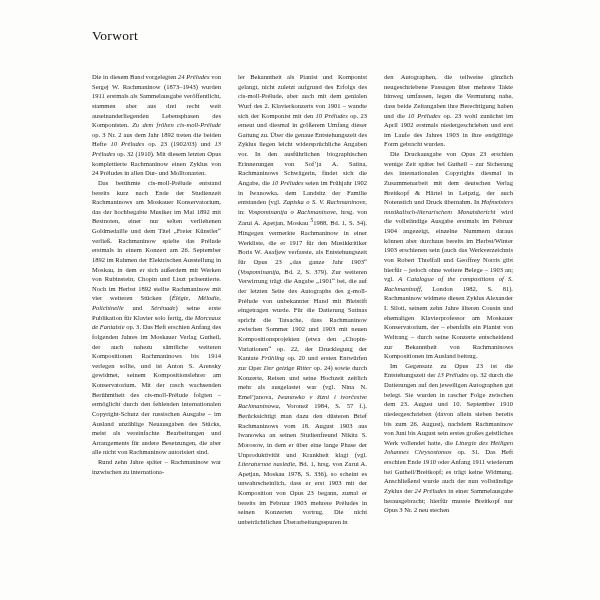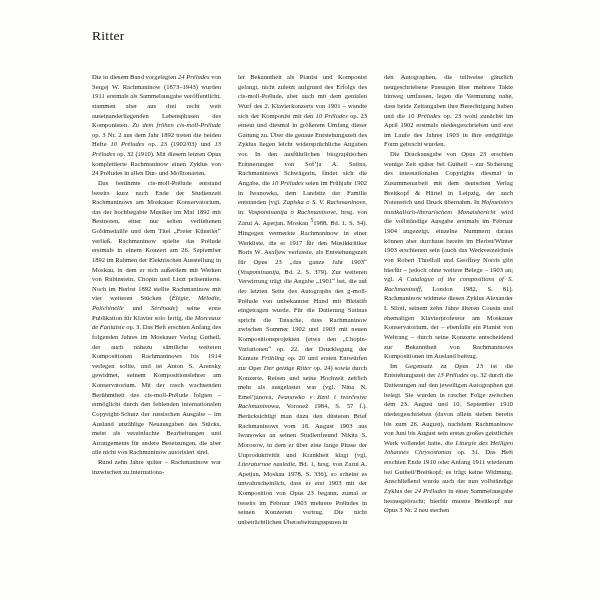--- a/index.html
+++ b/index.html
@@ -58,21 +58,21 @@
   }
   .col i, .col em {
     font-style: italic;
   }
 </style>
 </head>
 <body>
 
 <div class="page">
 
-  <h1 class="page-title">Ritter</h1>
+  <h1 class="page-title">Vorwort</h1>
 
   <div class="columns">
 
     <div class="col">
       <p>Die in diesem Band vorgelegten <i>24 Préludes</i> von Sergej W. Rachmaninow (1873–1943) wurden 1911 erstmals als Sammelausgabe veröffentlicht, stammen aber aus drei recht weit auseinanderliegenden Lebensphasen des Komponisten. <i>Zu dem frühen cis-moll-Prélude</i> op. 3 Nr. 2 aus dem Jahr 1892 treten die beiden Hefte <i>10 Préludes</i> op. 23 (1902/03) und <i>13 Préludes</i> op. 32 (1910). Mit diesem letzten Opus komplettierte Rachmaninow einen Zyklus von 24 Préludes in allen Dur- und Molltonarten.</p>
       <p class="indent">Das berühmte cis-moll-Prélude entstand bereits kurz nach Ende der Studienzeit Rachmaninows am Moskauer Konservatorium, das der hochbegabte Musiker im Mai 1892 mit Bestnoten, einer nur selten verliehenen Goldmedaille und dem Titel „Freier Künstler“ verließ. Rachmaninow spielte das Prélude erstmals in einem Konzert am 26. September 1892 im Rahmen der Elektrischen Ausstellung in Moskau, in dem er sich außerdem mit Werken von Rubinstein, Chopin und Liszt präsentierte. Noch im Herbst 1892 stellte Rachmaninow mit vier weiteren Stücken (<i>Élégie, Mélodie, Polichinelle</i> und <i>Sérénade</i>) seine erste Publikation für Klavier solo fertig, die <i>Morceaux de Fantaisie</i> op. 3. Das Heft erschien Anfang des folgenden Jahres im Moskauer Verlag Gutheil, der auch nahezu sämtliche weiteren Kompositionen Rachmaninows bis 1914 verlegen sollte, und ist Anton S. Arensky gewidmet, seinem Kompositionslehrer am Konservatorium. Mit der rasch wachsenden Berühmtheit des cis-moll-Prélude folgten – ermöglicht durch den fehlenden internationalen Copyright-Schutz der russischen Ausgabe – im Ausland unzählige Neuausgaben des Stücks, meist als vereinfachte Bearbeitungen und Arrangements für andere Besetzungen, die aber alle nicht von Rachmaninow autorisiert sind.</p>
       <p class="indent">Rund zehn Jahre später – Rachmaninow war inzwischen zu internationa-</p>
     </div>
 
     <div class="col">

